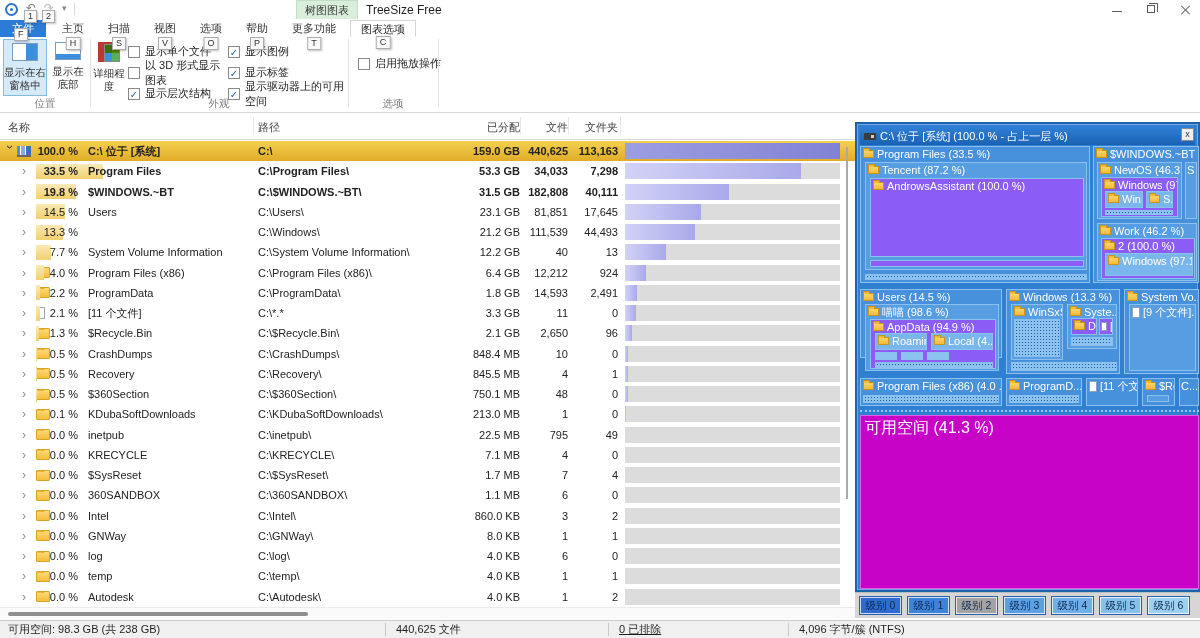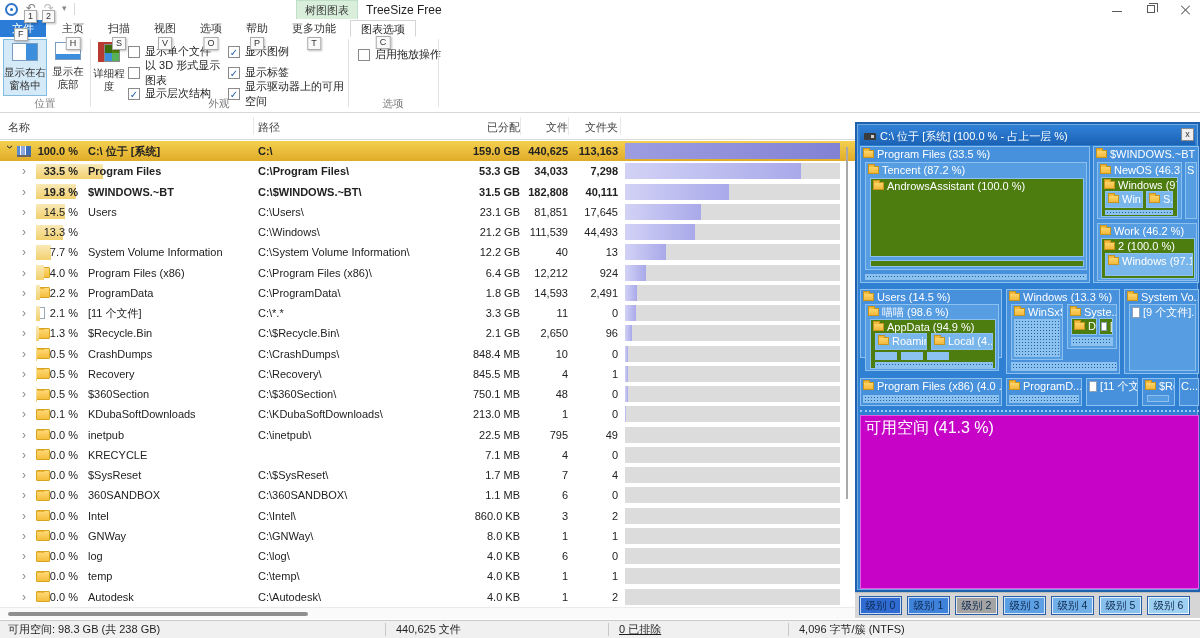--- a/index.html
+++ b/index.html
@@ -50,21 +50,21 @@
   .pos-ico.right::after { content:""; position:absolute; right:0; top:0; width:11px; height:16px; background:#3E8EDE; }
   .pos-ico.bottom::after { content:""; position:absolute; left:0; bottom:0; width:24px; height:5px; background:#3E8EDE; }
   .detail-ico { display:inline-block; width:22px; height:20px; position:relative; margin-bottom:2px; background:#B63A2F; }
   .detail-ico::after { content:""; position:absolute; right:0; top:2px; width:14px; height:16px;
     background:linear-gradient(90deg,#3E8EDE 0 7px,#58B058 7px 14px), linear-gradient(#F4C20D 0 8px,#fff 8px 16px); background-blend-mode:multiply; border:1px solid #888; }
   .cb-item { display:flex; align-items:center; height:21px; cursor:default; }
   .cb-box { width:12px; height:12px; border:1px solid #8A8A8A; background:#fff; margin-right:5px; font-size:10px; line-height:11px; text-align:center; color:#1F5FA8; flex:none; }
   .cb-box.on::after { content:"✓"; font-weight:bold; }
   #cb-col1 { position:absolute; left:128px; top:4px; width:100px; }
   #cb-col2 { position:absolute; left:228px; top:4px; width:125px; }
-  #cb-col3 { position:absolute; left:358px; top:7px; width:110px; }
+  #cb-col3 { position:absolute; left:358px; top:16px; width:110px; }
 
   
   #table { position:absolute; left:0; top:113px; width:855px; height:494px; background:#fff; }
   #thead { position:absolute; left:0; top:0; width:855px; height:27px; border-bottom:1px solid #D9D9D9; color:#444; }
   .th { position:absolute; top:7px; }
   .th-sep { position:absolute; top:4px; width:1px; height:18px; background:#E8E8E8; }
   #rows { position:absolute; left:0; top:28px; width:855px; }
   .trow { position:relative; width:855px; height:20.26px; line-height:20px; background:#fff; }
   .trow span { position:absolute; white-space:nowrap; overflow:hidden; }
   .expander { left:22px; width:12px; color:#8a8a8a; font-size:12px; cursor:default; }
@@ -93,21 +93,21 @@
   #hscroll { position:absolute; left:0; top:607px; width:855px; height:12px; background:#FAFAFA; border-top:1px solid #EBEBEB; }
   #hscroll i { position:absolute; left:8px; top:4px; width:300px; height:4px; background:#8F8F8F; border-radius:2px; }
 
   
   #tm { position:absolute; left:855px; top:122px; width:345px; height:470px; background:#2F7FD2; border:2px solid #1E61AE; box-shadow:inset 0 0 0 1px #6FA9DE; }
   #tm-header { position:absolute; left:3px; top:3px; width:335px; height:18px; background:linear-gradient(#2F7FD6,#1B62B4); color:#fff; line-height:18px; padding-left:4px; white-space:nowrap; overflow:hidden; }
   #tm-drive-ico { display:inline-block; width:12px; height:7px; background:#3b3b3b; border-radius:1px; vertical-align:middle; margin-right:4px; position:relative; top:-1px; }
   #tm-drive-ico::after { content:""; position:absolute; right:2px; top:2px; width:3px; height:3px; background:#cfcfcf; }
   #tm-close { position:absolute; right:4px; top:4px; width:13px; height:13px; background:#EFEFEF; border:1px solid #8a8a8a; color:#333; font-size:9px; line-height:11px; text-align:center; cursor:default; }
   .tm { position:absolute; border:1px solid #8CC0EE; }
-  .l1 { background:#4690DC; } .l2 { background:#569DE2; } .l3 { background:#4d7c0f; }
+  .l1 { background:#4690DC; } .l2 { background:#569DE2; } .l3 { background:#8b5cf6; }
   .l4 { background:#79B6EB; } .l5 { background:#8CC2EF; }
   .tl { display:flex; align-items:center; gap:3px; height:13px; padding:1px 2px 0 2px; font-size:11px; color:#fff; white-space:nowrap; overflow:hidden; }
   .fi { width:11px; height:8px; background:linear-gradient(#FDD56A,#F2B93B); border:1px solid #C8961D; flex:none; position:relative; }
   .fi::before { content:""; position:absolute; left:-1px; top:-3px; width:5px; height:2px; background:#F2B93B; border:1px solid #C8961D; border-bottom:none; }
   .pi { width:8px; height:11px; background:#fff; border:1px solid #8fa3b8; flex:none; }
   .dots { position:absolute; background-color:#8CC2EF; background-image:radial-gradient(circle,#1D5F9E 0.8px,transparent 0.9px); background-size:3px 3px; border:1px solid #8CC0EE; }
   #tm-sep { position:absolute; left:3px; top:286px; width:339px; height:0; border-top:2px dotted #9CC9F0; }
   #tm-free { position:absolute; left:3px; top:291px; width:339px; height:174px; background:#C803C8; border:1px solid #E55BE5; color:#fff; padding:2px 4px; font-size:16px; }
 
   
@@ -429,20 +429,21 @@
       <span class="bartrack">
             <i class="barfill" style="width: 0%;"></i>
           </span>
     </div>
         <div class="trow">
       <span class="expander">›</span>
       <span class="ficon ic-folder"></span>
       <span class="goldbar" style="width: 0px;"></span>
       <span class="pcttext">0.0 %</span>
       <span class="name">KRECYCLE</span>
+      <span class="path">C:\KRECYCLE\</span>
       <span class="alloc">7.1 MB</span>
       <span class="filesc">4</span>
       <span class="foldc">0</span>
       <span class="bartrack">
             <i class="barfill" style="width: 0%;"></i>
           </span>
     </div>
         <div class="trow">
       <span class="expander">›</span>
       <span class="ficon ic-folder"></span>

